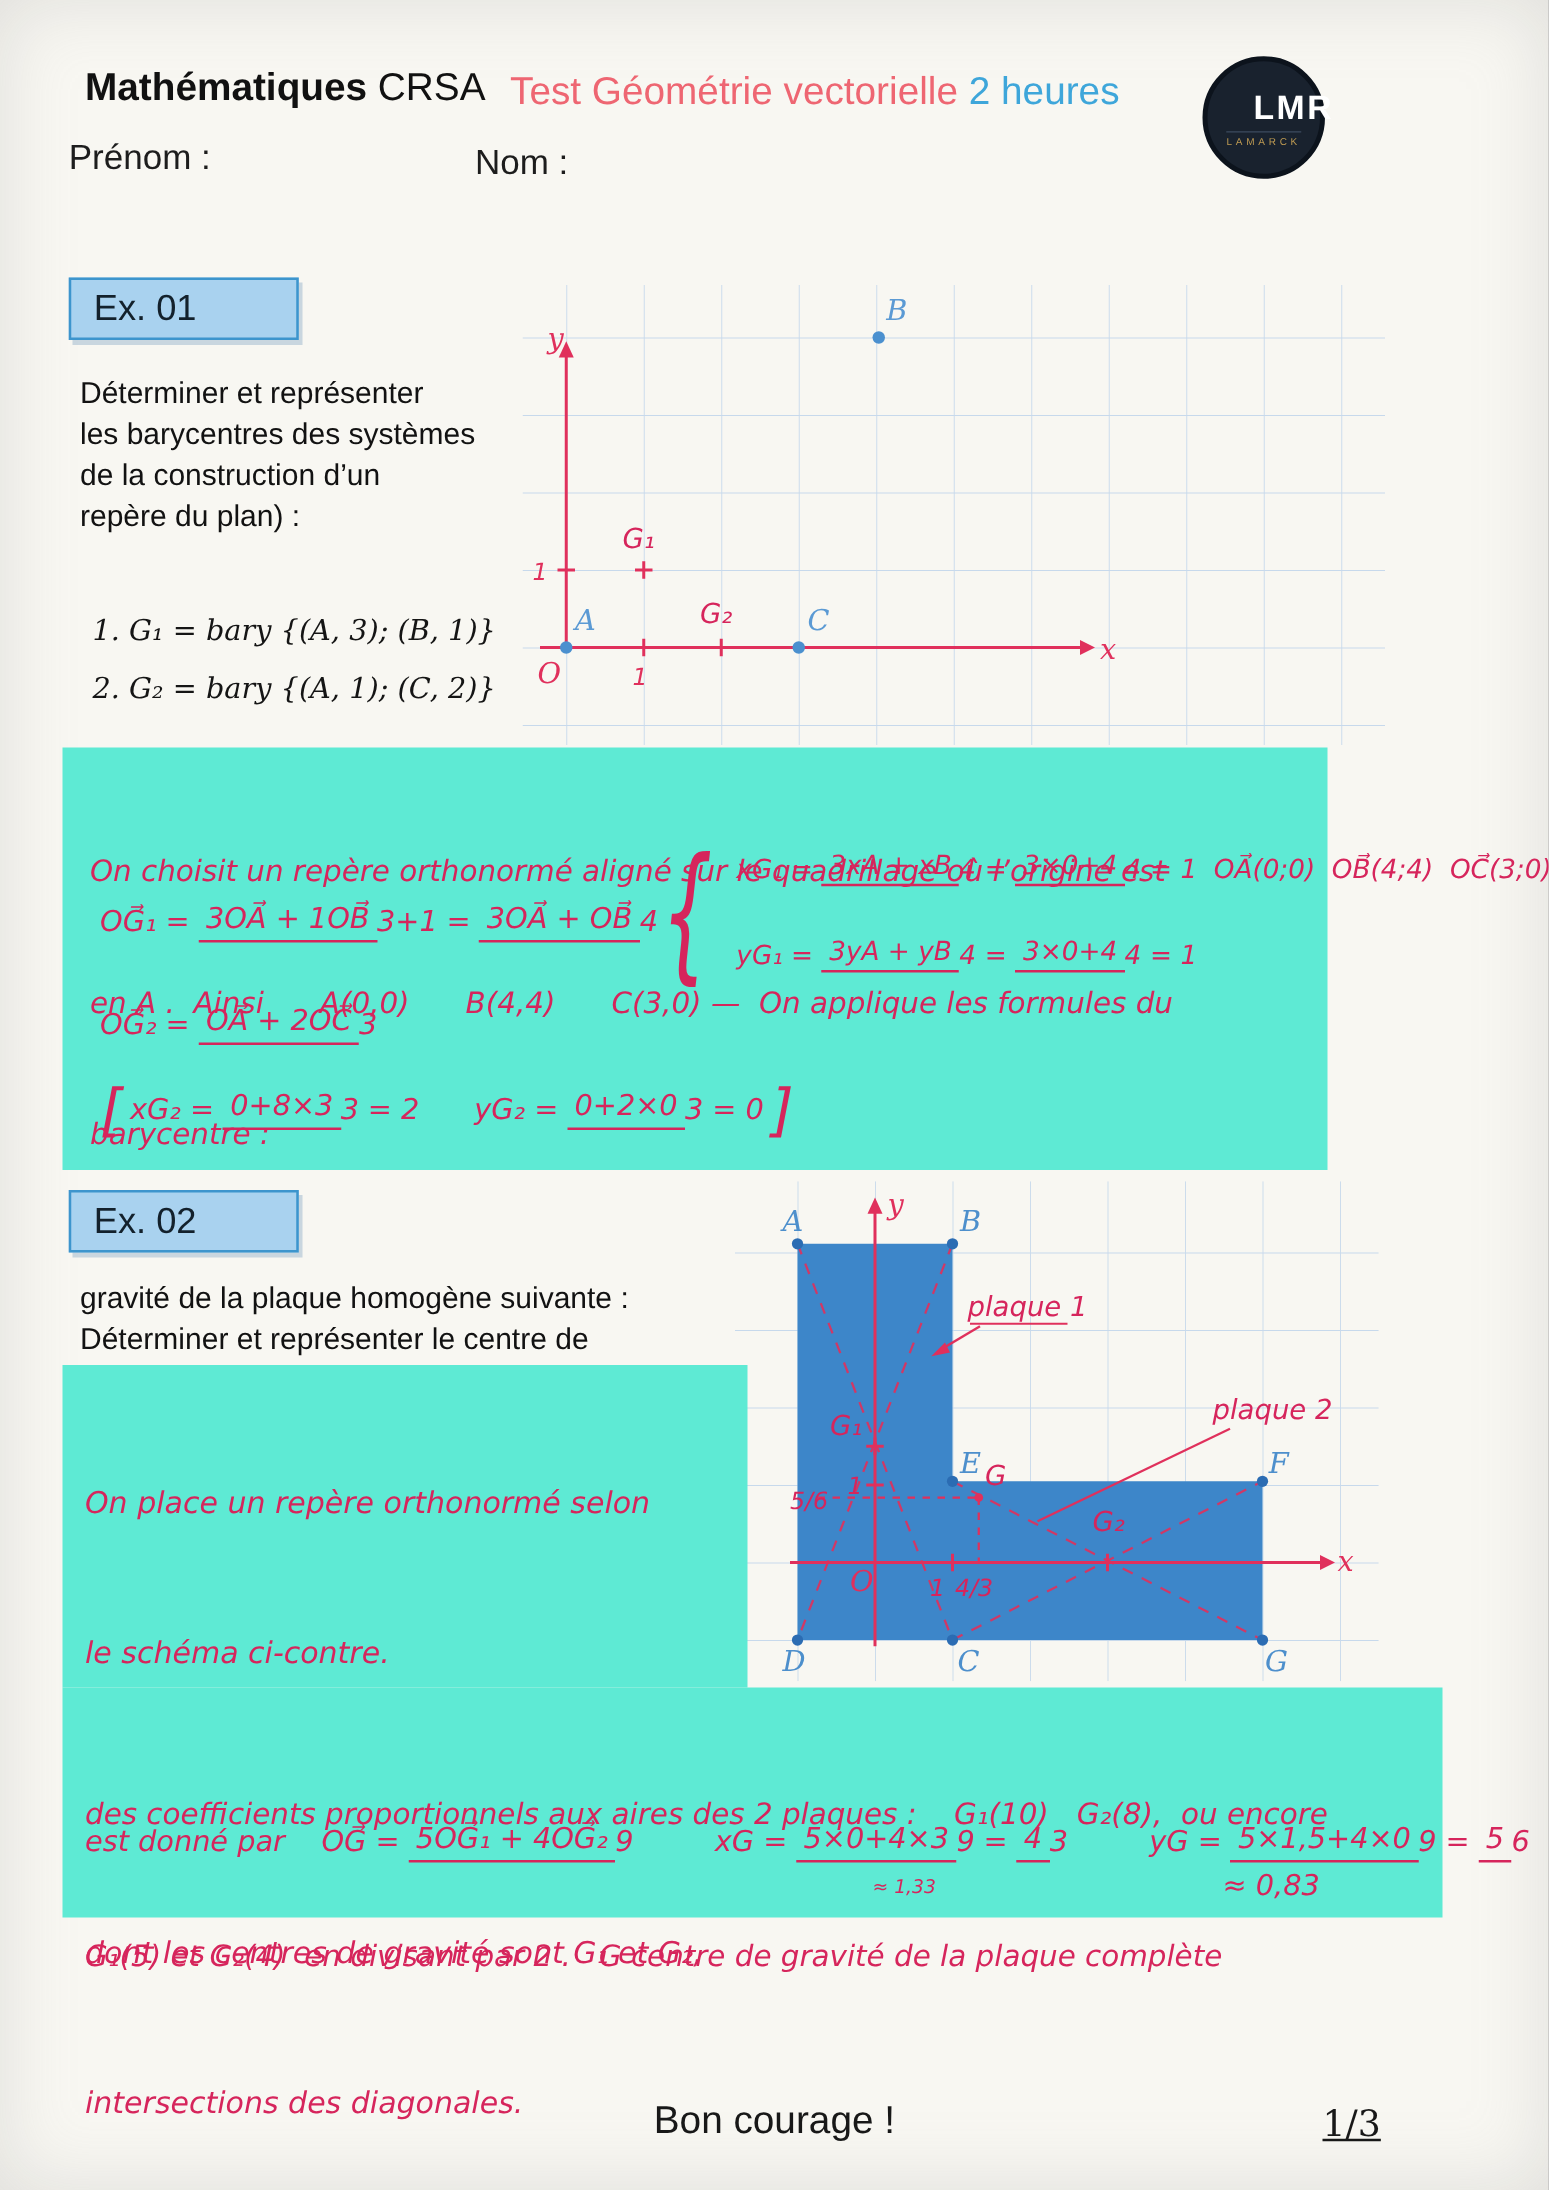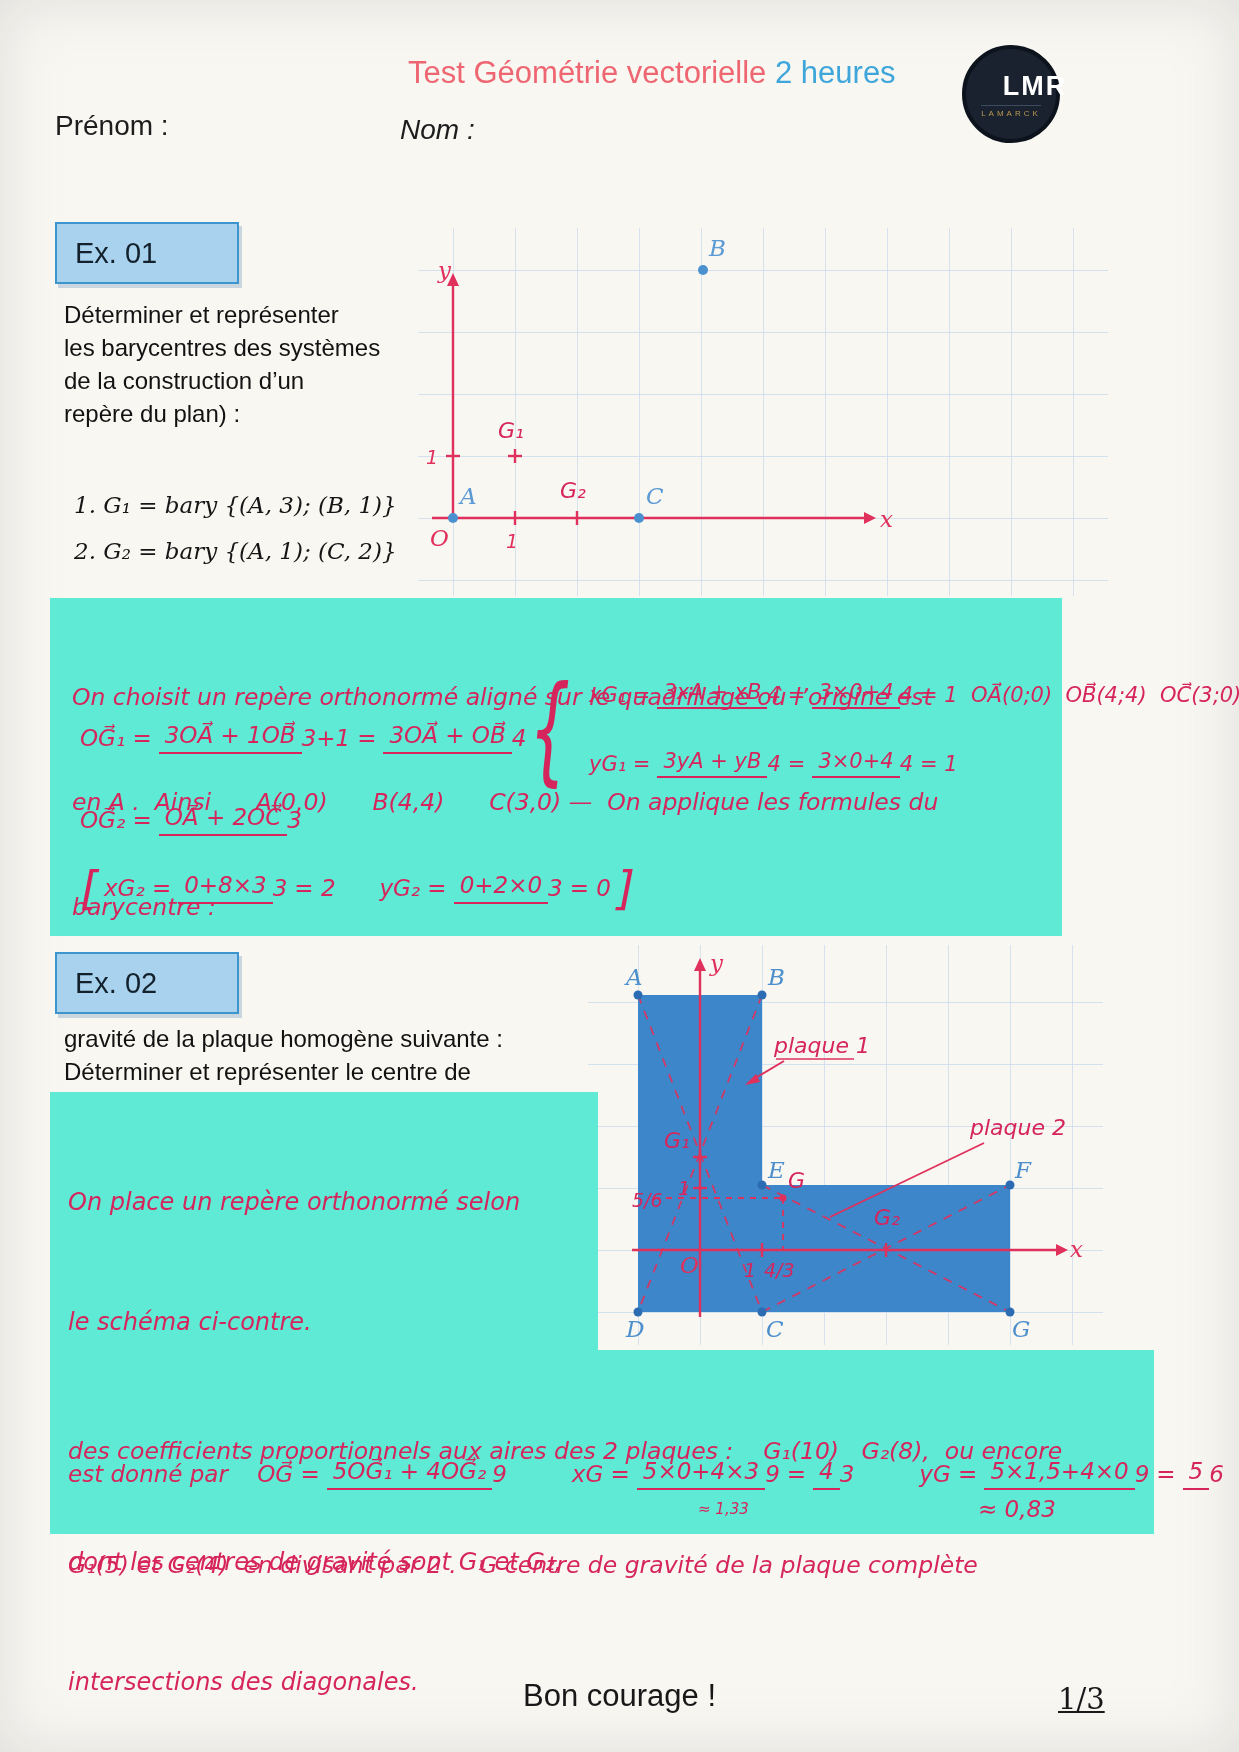--- a/index.html
+++ b/index.html
@@ -19,21 +19,21 @@
   .test-title .dur { color:#3ea6da; }
   .name-label { font-size:28px; color:#1d1d1d; }
   .logo { width:98px; height:98px; border-radius:50%; background:#19222e;
           border:4px solid #0c131c; display:flex; flex-direction:column;
           align-items:center; justify-content:center; color:#fff; }
   .logo .lmr { font-size:27px; font-weight:600; letter-spacing:2px;margin-left:48px; }
   .logo .sub { font-size:8px; color:#bd9a52; letter-spacing:3px; margin-top:3px;
                border-top:1px solid #3c4b5f; padding-top:3px; }
 
   
-  .ex-box { width:184px; height:62px; background:#a9d2ef; border:2px solid #3d95cd;
+  .ex-box { width:184px; height:50px; background:#a9d2ef; border:2px solid #3d95cd;
             box-shadow:3px 4px 0 rgba(130,165,195,.4);
             font-size:29px; display:flex; align-items:center; padding-left:18px;
             color:#13212c; }
 
   .stmt { font-size:24px; line-height:33px; color:#121212; }
   .math-item { font-family:"DejaVu Serif", serif; font-style:italic;
                font-size:23px; line-height:46px; color:#151515; }
 
   
   .sol { background:#5eead4; }
@@ -56,29 +56,32 @@
   .t-hw-s{ font-family:"DejaVu Sans", sans-serif; font-style:italic; font-size:19px; }
 
   .footer-msg { font-size:31px; color:#181818; text-align:center; }
   .footer-page { font-size:29px; font-family:"DejaVu Serif", serif; color:#181818;text-decoration:underline; }
 </style>
 </head>
 <body>
 
 <div class="page">
 
+  <div class="abs course-title" style="left:68px;top:52px;">
+    <span class="bold">Mathématiques</span><span> CRSA</span>
+  </div>
   <div class="abs test-title" style="left:408px;top:55px;">
     <span>Test Géométrie vectorielle </span><span class="dur">2 heures</span>
   </div>
   <div class="abs logo" style="left:962px;top:45px;">
     <div class="lmr">LMR</div>
     <div class="sub">LAMARCK</div>
   </div>
   <div class="abs name-label" style="left:55px;top:110px;">Prénom :</div>
-  <div class="abs name-label" style="left:400px;top:114px;font-style:italic;">Nom :</div>
+  <div class="abs name-label" style="left:380px;top:114px;">Nom :</div>
 
   <div class="abs ex-box" style="left:55px;top:222px;">
     <span>Ex. 01</span>
   </div>
 
   <div class="abs stmt" style="left:64px;top:298px;width:345px;">
     <div>Déterminer  et représenter</div>
     <div>les barycentres des systèmes</div>
     <div>de la construction d’un</div>
     <div>repère du plan) :</div>

